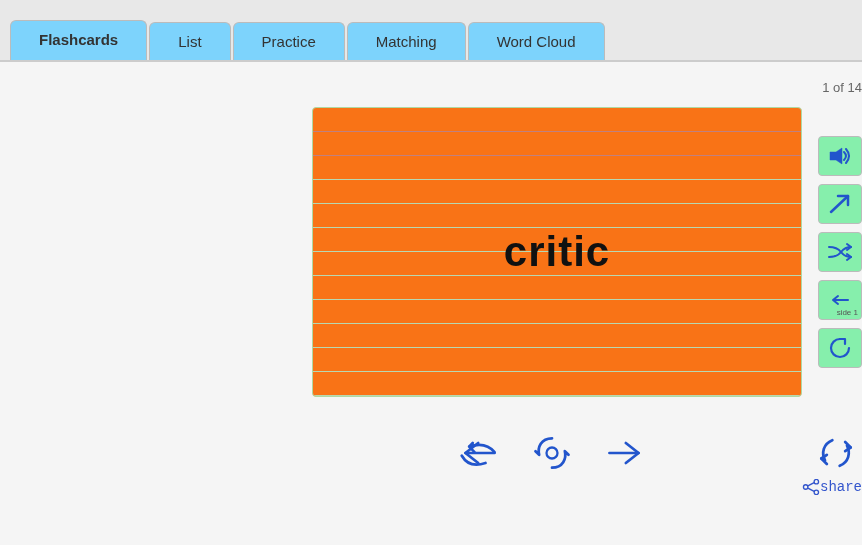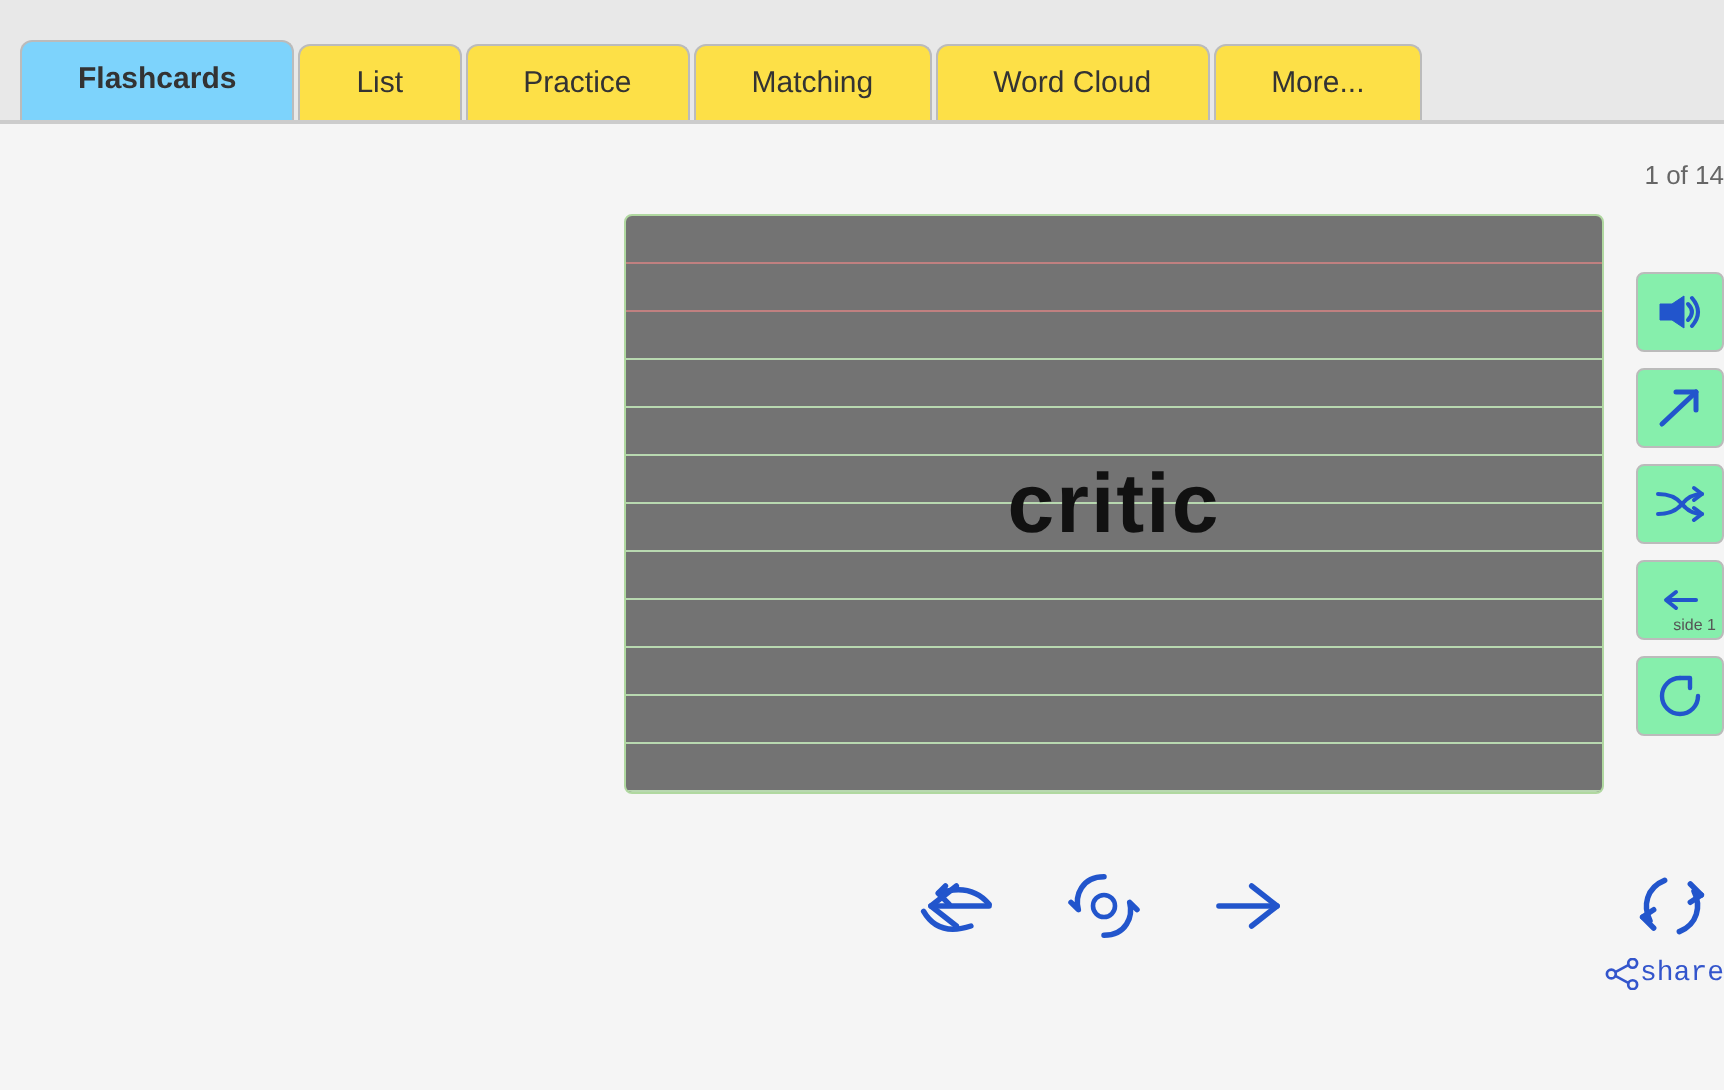--- a/index.html
+++ b/index.html
@@ -17,21 +17,21 @@
       display: flex;
       align-items: flex-end;
       background: #e8e8e8;
       border-bottom: 2px solid #ccc;
       padding: 0 10px;
       height: 62px;
     }
     .tab {
       padding: 10px 28px;
       cursor: pointer;
-      background: #fde047;
+      background: #7dd3fc;
       border: 1px solid #bbb;
       border-bottom: none;
       border-radius: 6px 6px 0 0;
       font-size: 15px;
       color: #333;
       margin-right: 2px;
       position: relative;
       bottom: 0;
       user-select: none;
       white-space: nowrap;
@@ -62,21 +62,21 @@
     
     .flashcard-area {
       display: flex;
       align-items: center;
       position: relative;
     }
 
     .flashcard {
       width: 490px;
       height: 290px;
-      background: #737373;
+      background: #f97316;
       border: 1px solid #b0d8a0;
       border-radius: 4px;
       position: relative;
       overflow: hidden;
       display: flex;
       align-items: center;
       justify-content: center;
       cursor: pointer;
     }
 
@@ -193,21 +193,20 @@
   </style>
 </head>
 <body>
 
 <div class="tab-bar">
   <div class="tab active">Flashcards</div>
   <div class="tab">List</div>
   <div class="tab">Practice</div>
   <div class="tab">Matching</div>
   <div class="tab">Word Cloud</div>
-  <div class="tab">More...</div>
 </div>
 
 <div class="main-content">
 
   <div class="page-indicator">1 of 14</div>
 
   <div class="flashcard-area">
 
     <div class="flashcard">
       <div class="flashcard-lines">

